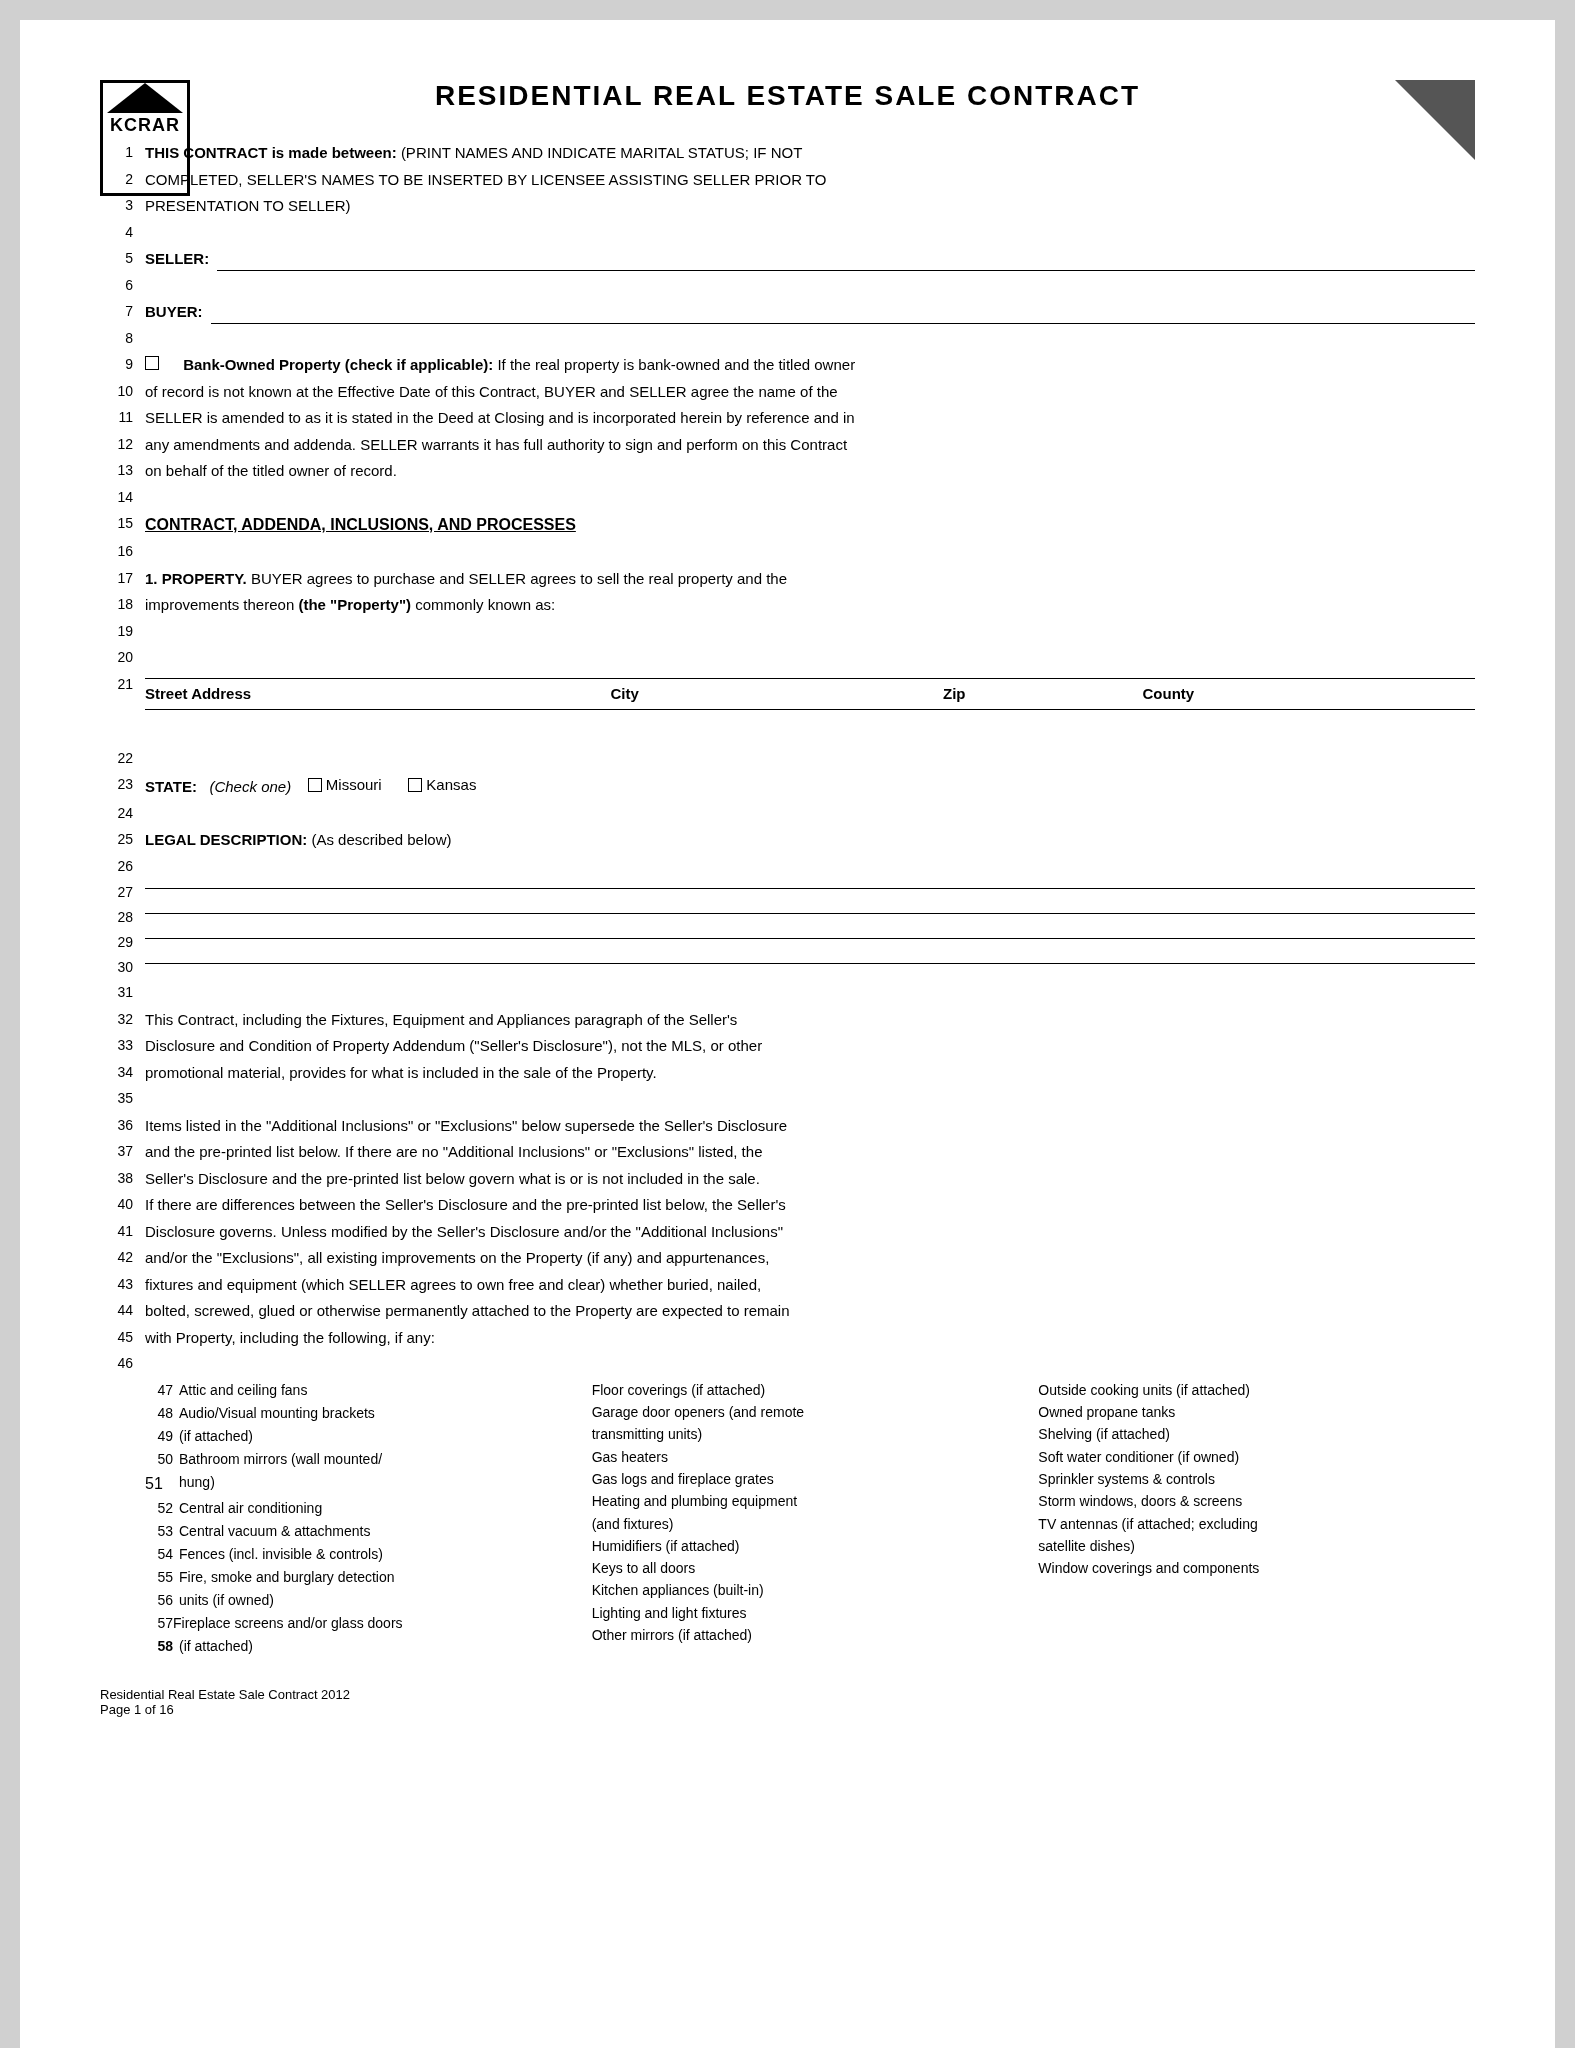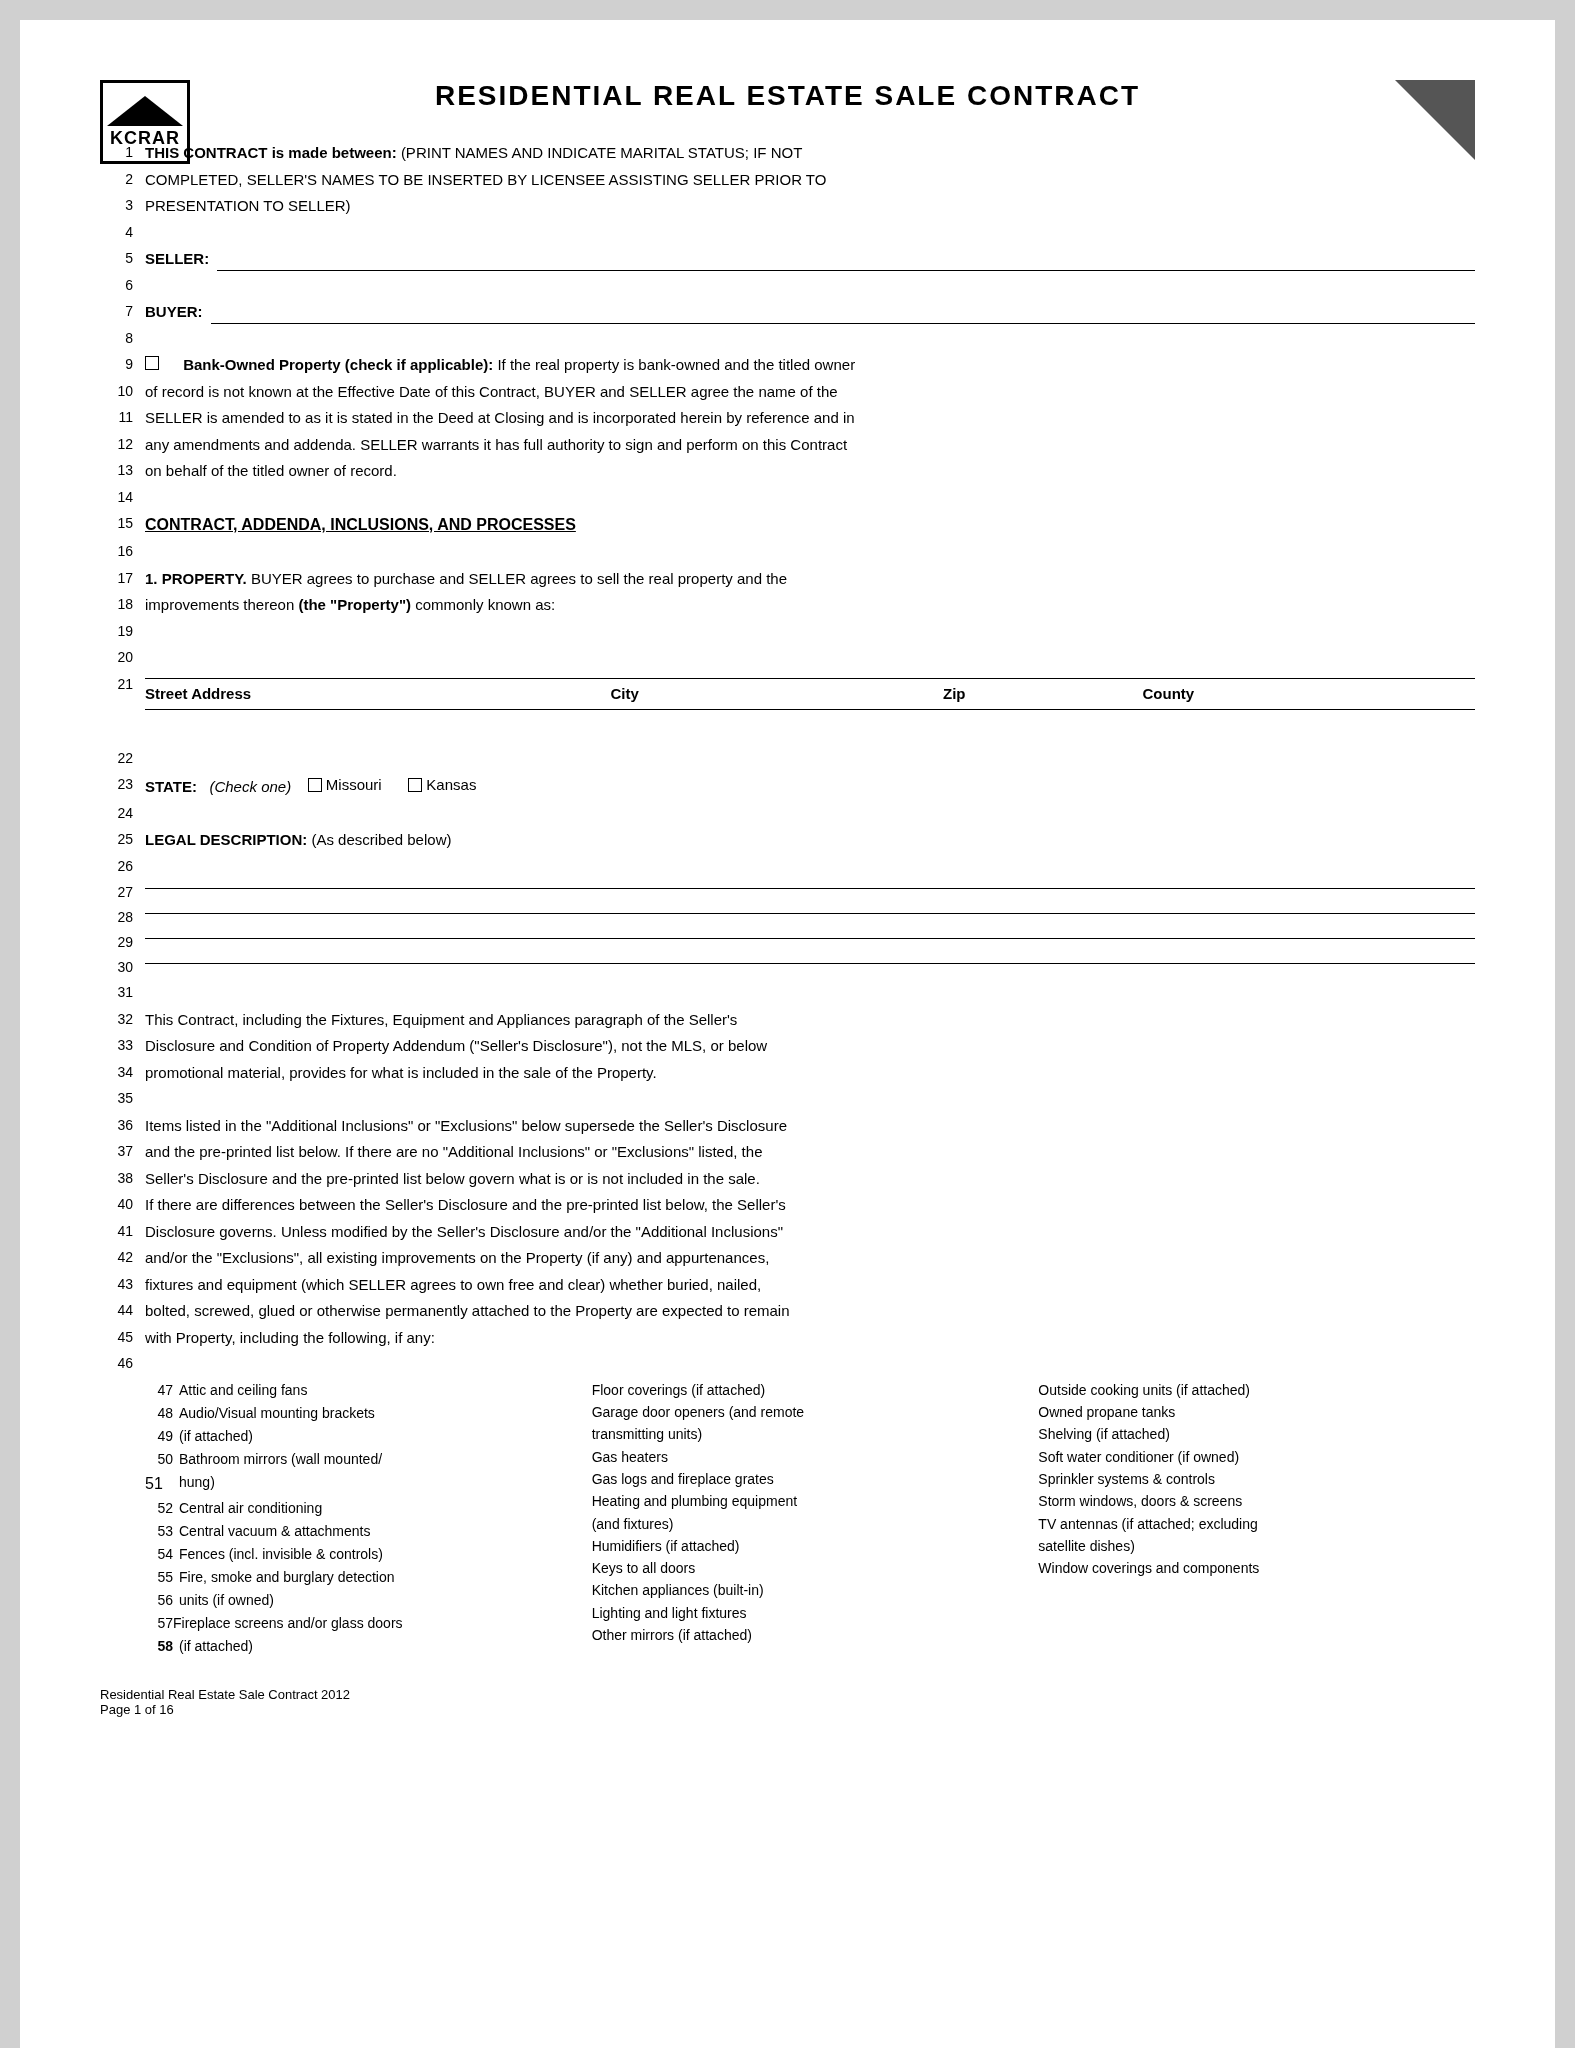--- a/index.html
+++ b/index.html
@@ -34,26 +34,26 @@
     }
 
     .logo-area {
       position: absolute;
       left: 0;
       top: 0;
     }
 
     .logo-box {
       width: 90px;
-      height: 84px;
+      height: 116px;
       border: 3px solid #000;
       display: flex;
       flex-direction: column;
       align-items: center;
-      justify-content: center;
+      justify-content: flex-start;
       position: relative;
     }
 
     .logo-roof {
       width: 0;
       height: 0;
       border-left: 38px solid transparent;
       border-right: 38px solid transparent;
       border-bottom: 30px solid #000;
       margin-bottom: 2px;
@@ -424,21 +424,21 @@
       <div class="line-num">31</div>
       <div class="line-content">&nbsp;</div>
     </div>
 
     <div class="line-row">
       <div class="line-num">32</div>
       <div class="line-content">This Contract, including the Fixtures, Equipment and Appliances paragraph of the Seller's</div>
     </div>
     <div class="line-row">
       <div class="line-num">33</div>
-      <div class="line-content">Disclosure and Condition of Property Addendum ("Seller's Disclosure"), not the MLS, or below</div>
+      <div class="line-content">Disclosure and Condition of Property Addendum ("Seller's Disclosure"), not the MLS, or other</div>
     </div>
     <div class="line-row">
       <div class="line-num">34</div>
       <div class="line-content">promotional material, provides for what is included in the sale of the Property.</div>
     </div>
 
     <div class="line-row">
       <div class="line-num">35</div>
       <div class="line-content">&nbsp;</div>
     </div>

